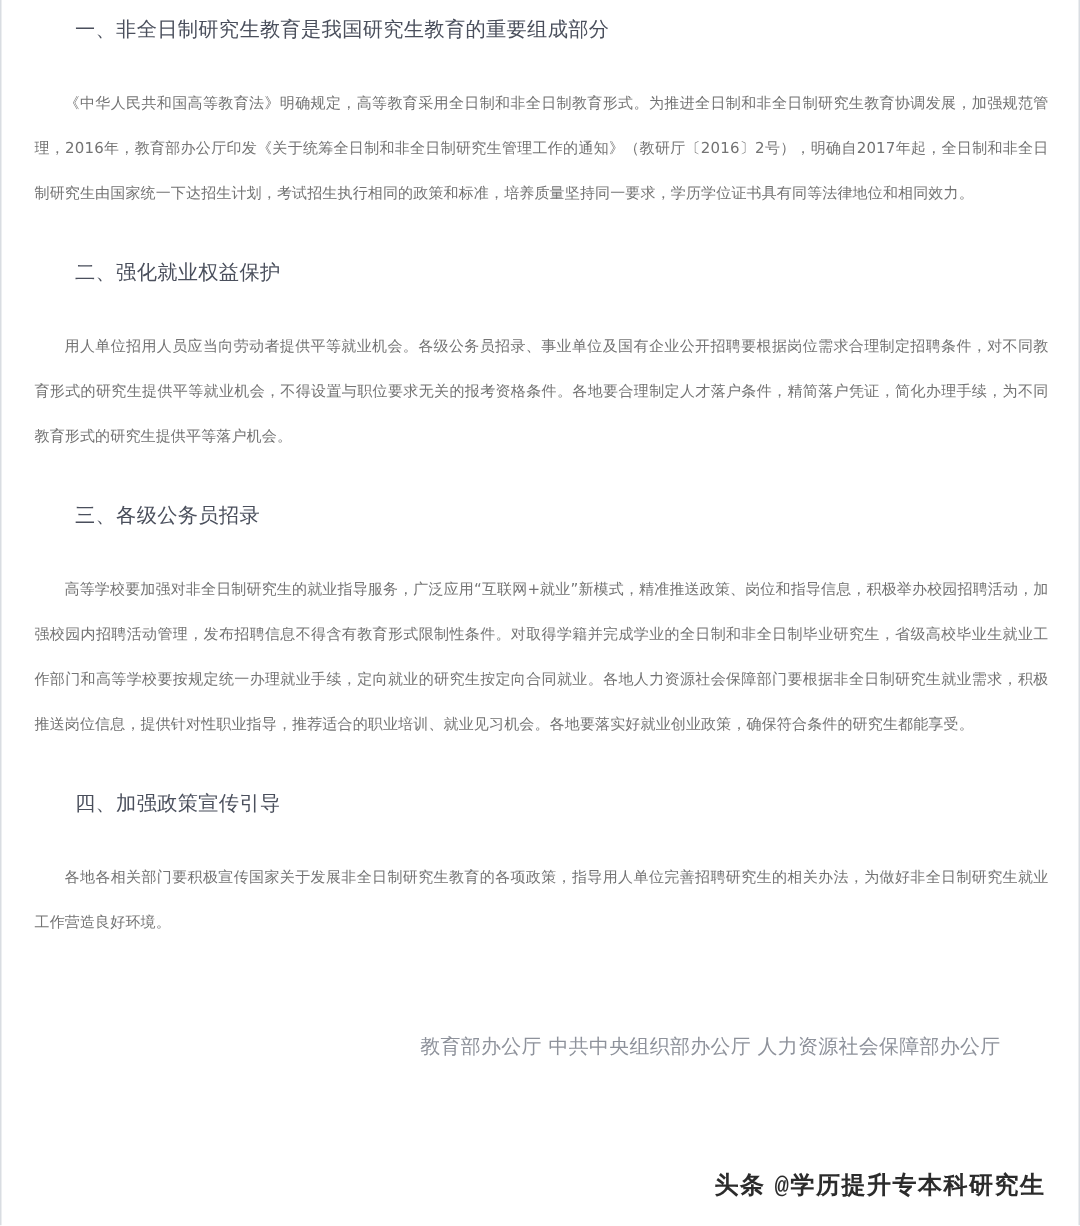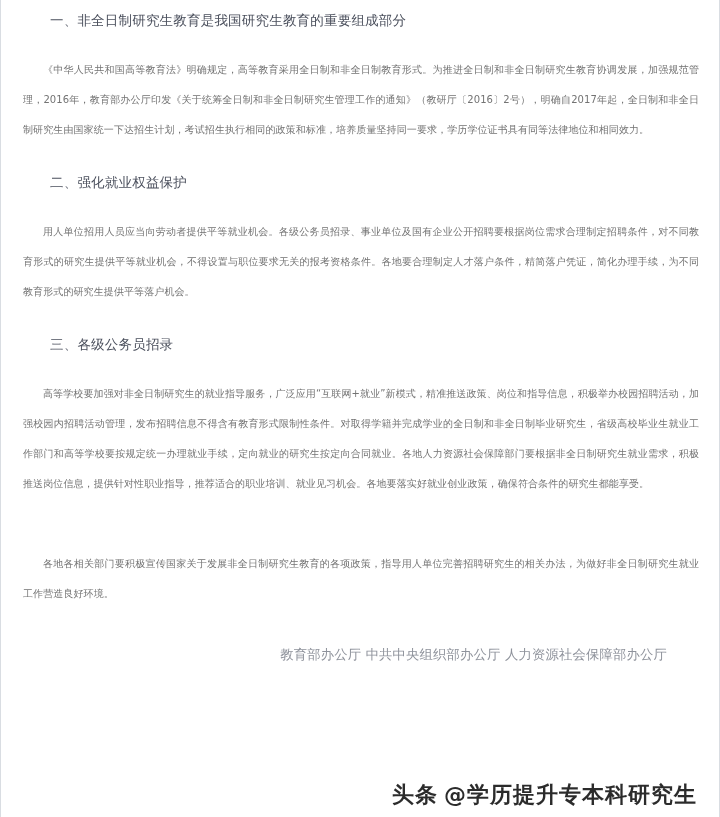--- a/index.html
+++ b/index.html
@@ -59,21 +59,21 @@
     padding: 0;
     letter-spacing: 0.1px;
   }
 
   .gap-after-heading { height: 24px; }
   .gap-after-para    { height: 26px; }
 
   .sig-block {
     position: absolute;
     left: 0;
-    top: 644px;
+    top: 688px;
     width: 720px;
     padding: 0 54px 0 22px;
     box-sizing: border-box;
   }
   .sig-line {
     font-size: 13.3px;
     color: #8e929b;
     line-height: 22px;
     text-align: right;
     letter-spacing: 0.2px;
@@ -82,26 +82,27 @@
   .sig-line.first { margin-bottom: 34px; }
 
   .watermark {
     position: absolute;
     left: 0;
     top: 780px;
     width: 720px;
     padding-right: 24px;
     box-sizing: border-box;
     text-align: right;
-    font-size: 22px;
+    font-size: 16px;
     font-weight: bold;
     color: #1b1b1b;
     letter-spacing: 1px;
     white-space: nowrap;
     opacity: 0.93;
+    font-family: Liberation Mono, monospace;
   }
   .watermark .wm-prefix { margin-right: 6px; }
 </style>
 </head>
 <body>
 
 <div id="page">
 
   <div id="doc-body">
 
@@ -123,20 +124,21 @@
 
     <div class="section">
       <p class="section-heading">三、各级公务员招录</p>
       <div class="gap-after-heading"></div>
       <p class="section-body">高等学校要加强对非全日制研究生的就业指导服务，广泛应用“互联网+就业”新模式，精准推送政策、岗位和指导信息，积极举办校园招聘活动，加强校园内招聘活动管理，发布招聘信息不得含有教育形式限制性条件。对取得学籍并完成学业的全日制和非全日制毕业研究生，省级高校毕业生就业工作部门和高等学校要按规定统一办理就业手续，定向就业的研究生按定向合同就业。各地人力资源社会保障部门要根据非全日制研究生就业需求，积极推送岗位信息，提供针对性职业指导，推荐适合的职业培训、就业见习机会。各地要落实好就业创业政策，确保符合条件的研究生都能享受。</p>
     </div>
 
     <div class="gap-after-para"></div>
 
     <div class="section">
+      <p class="section-heading">四、加强政策宣传引导</p>
       <div class="gap-after-heading"></div>
       <p class="section-body">各地各相关部门要积极宣传国家关于发展非全日制研究生教育的各项政策，指导用人单位完善招聘研究生的相关办法，为做好非全日制研究生就业工作营造良好环境。</p>
     </div>
 
   </div>
 
   <div class="sig-block">
     <div class="sig-line first">教育部办公厅 中共中央组织部办公厅 人力资源社会保障部办公厅</div>
   </div>
 

